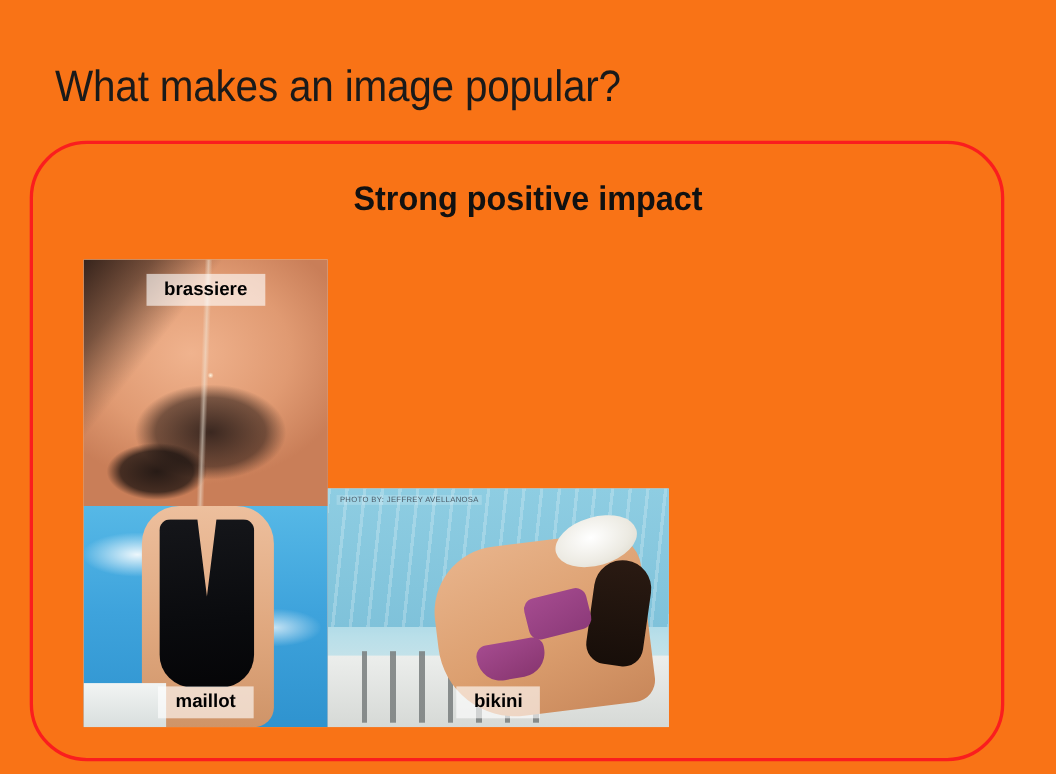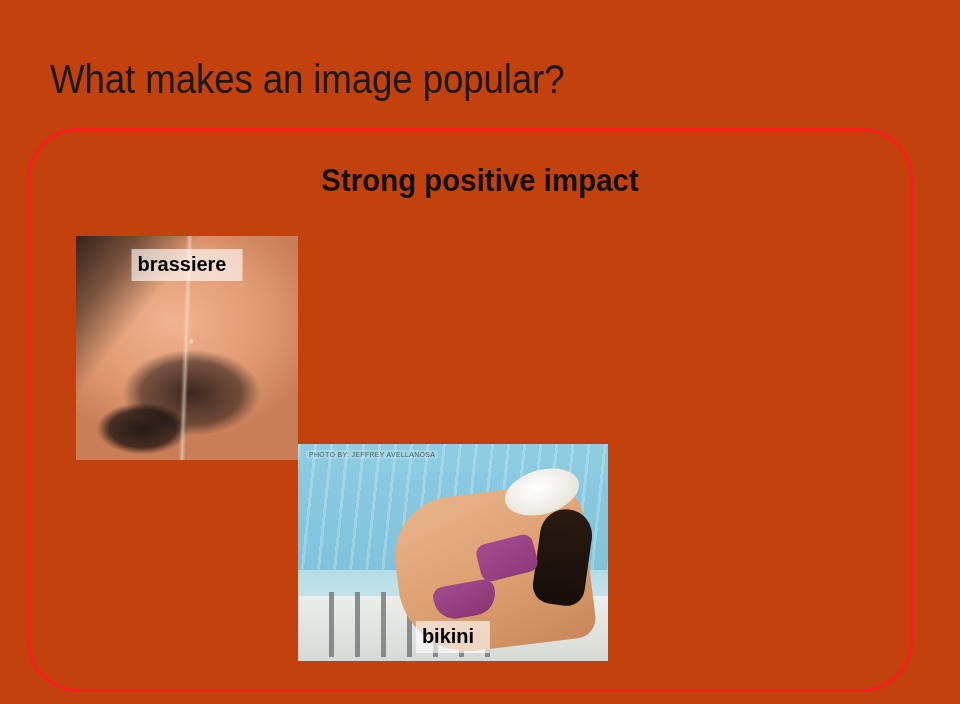--- a/index.html
+++ b/index.html
@@ -8,21 +8,21 @@
     width: 960px; height: 704px;
     background: #ffffff;
     font-family: "Liberation Sans", sans-serif;
     overflow: hidden;
   }
 
   #slide {
     position: relative;
     width: 960px;
     height: 704px;
-    background: #c2410c;
+    background: #f97316;
   }
 
   
   #slide-title {
     position: absolute;
     left: 50px;
     top: 57px;
     font-size: 40px;
     font-weight: 400;
     color: #1a1a1a;
@@ -76,23 +76,23 @@
   }
   .tile .art { position: absolute; inset: 0; }
 
   .tile-label {
     position: absolute;
     left: 50%;
     transform: translateX(-50%);
     background: rgba(255,255,255,0.62);
     color: #000000;
     font-weight: bold;
-    font-size: 20px;
-    font-family: "Liberation Sans", sans-serif;
-    padding: 5px 16px 6px 6px;
+    font-size: 17px;
+    font-family: "Liberation Sans", sans-serif;
+    padding: 5px 16px 6px 16px;
     white-space: nowrap;
     line-height: 1.05;
     z-index: 5;
   }
   .label-top    { top: 13px; }
   .label-bottom { bottom: 8px; }
 
   .watermark {
     position: absolute;
     left: 8px;
@@ -339,20 +339,28 @@
 
   <div id="mosaic">
 
     <div class="tile" id="tile-brassiere">
       <div class="art art-brassiere"></div>
       <div class="tile-label label-top">brassiere</div>
     </div>
 
 
 
+    <div class="tile" id="tile-maillot">
+      <div class="art art-maillot">
+        <div class="body"></div>
+        <div class="suit"></div>
+        <div class="towel"></div>
+      </div>
+      <div class="tile-label label-bottom">maillot</div>
+    </div>
 
     <div class="tile" id="tile-bikini">
       <div class="art art-bikini">
         <div class="pool"></div>
         <div class="deck"></div>
         <div class="chair"></div>
         <div class="figure"></div>
         <div class="hair"></div>
         <div class="hat"></div>
         <div class="top"></div>

